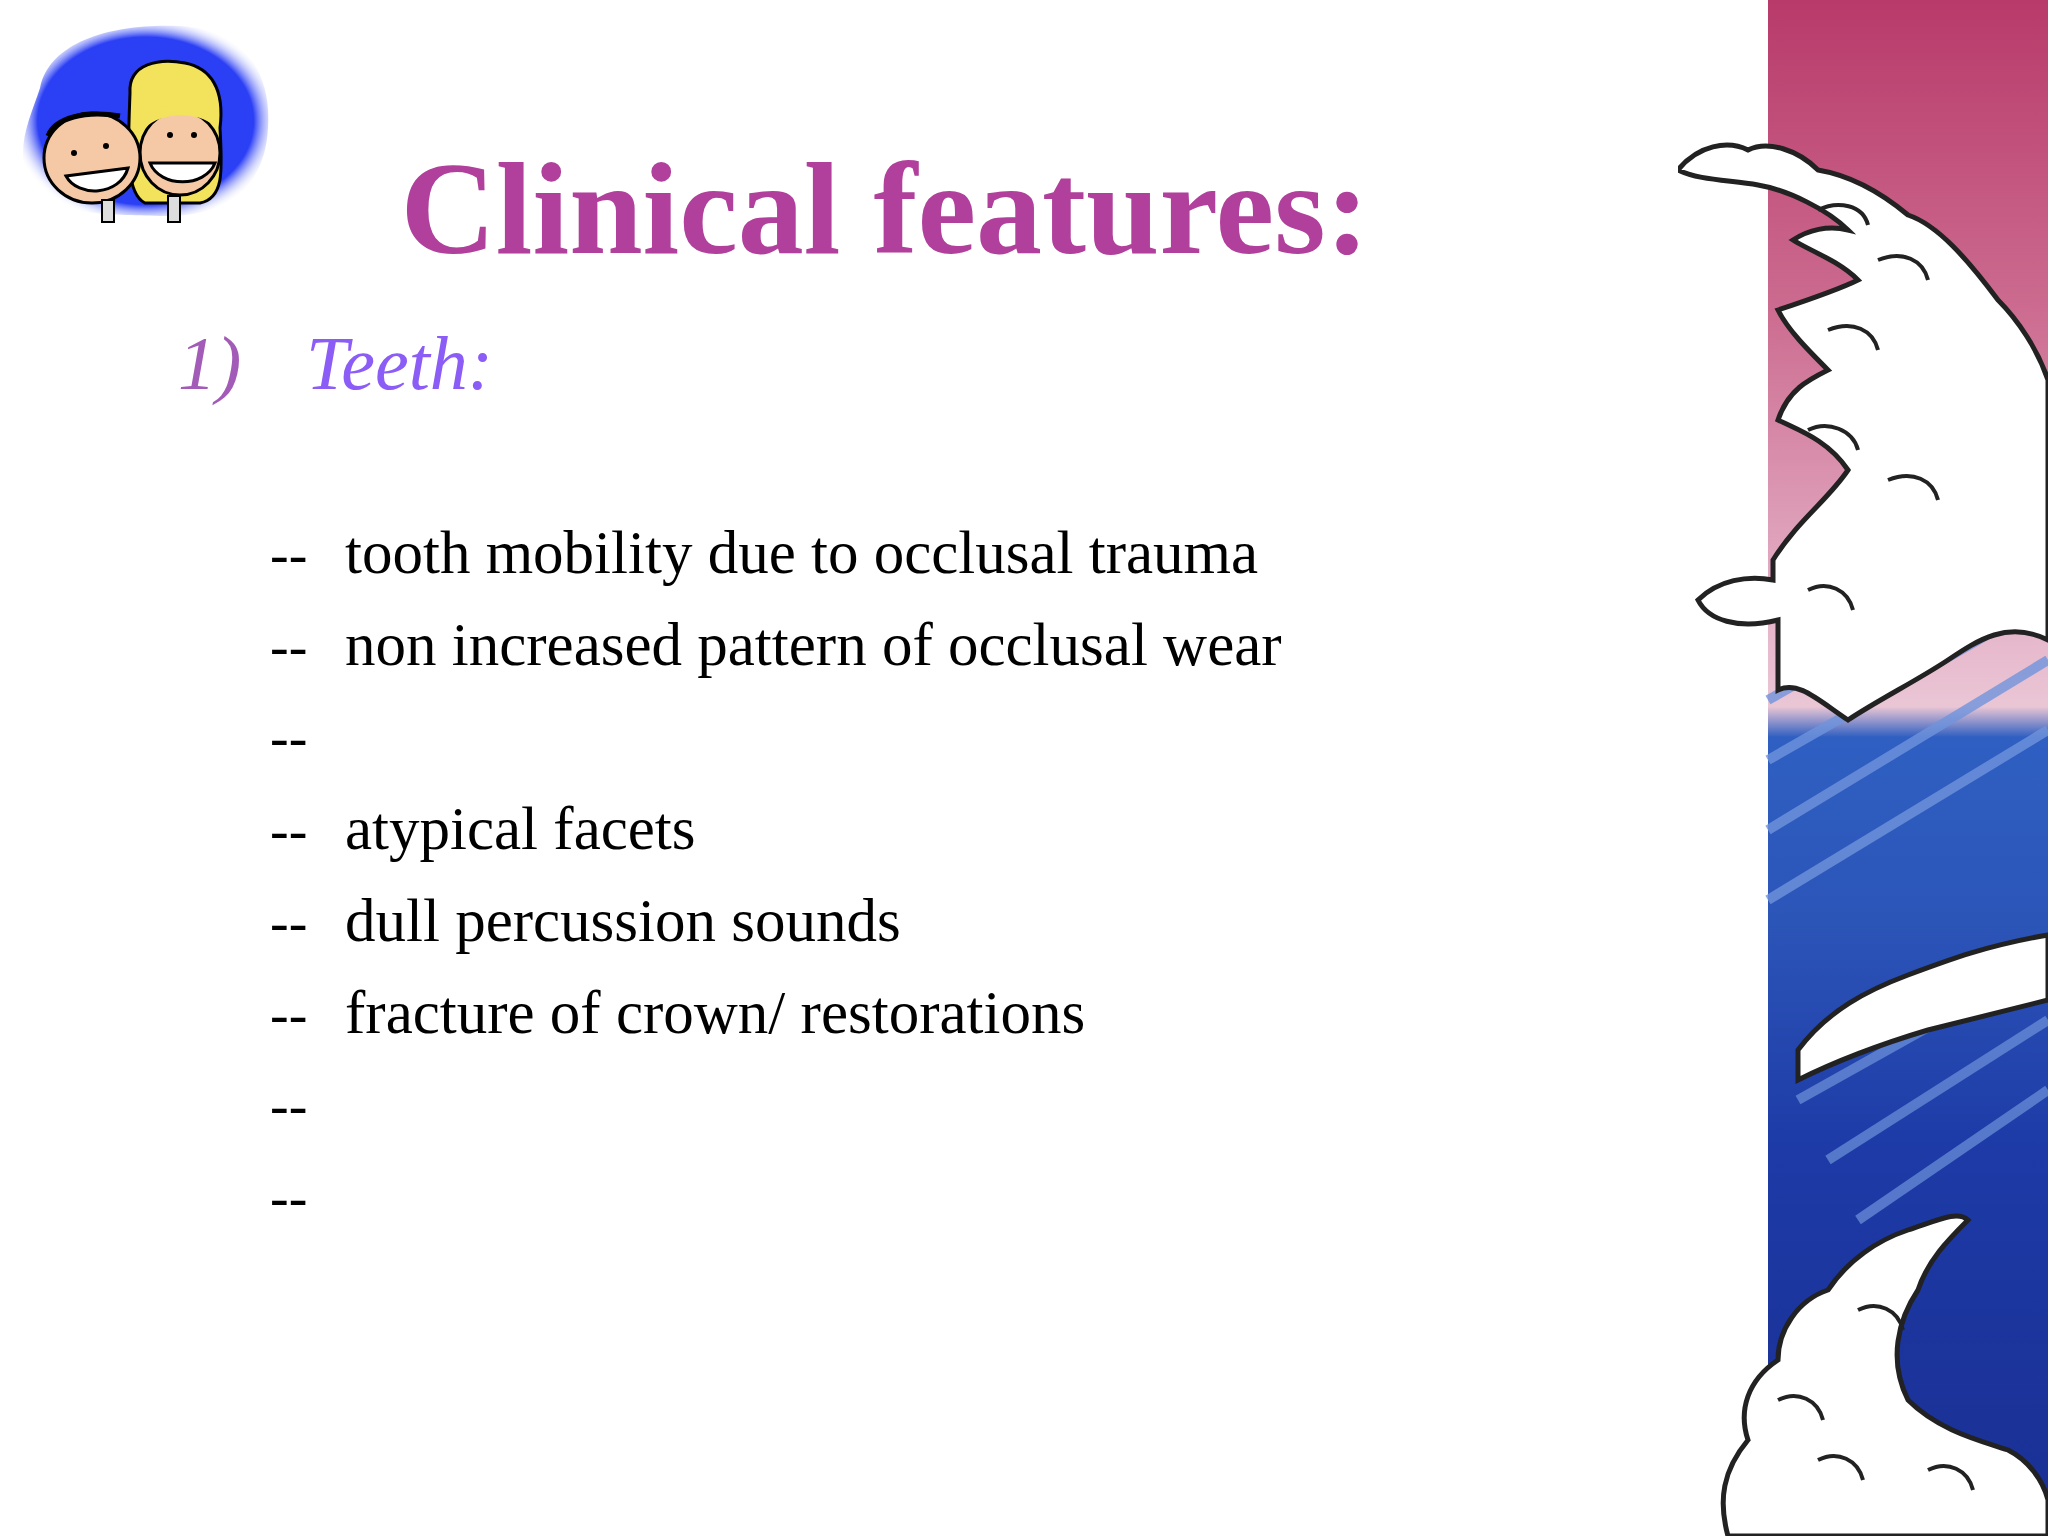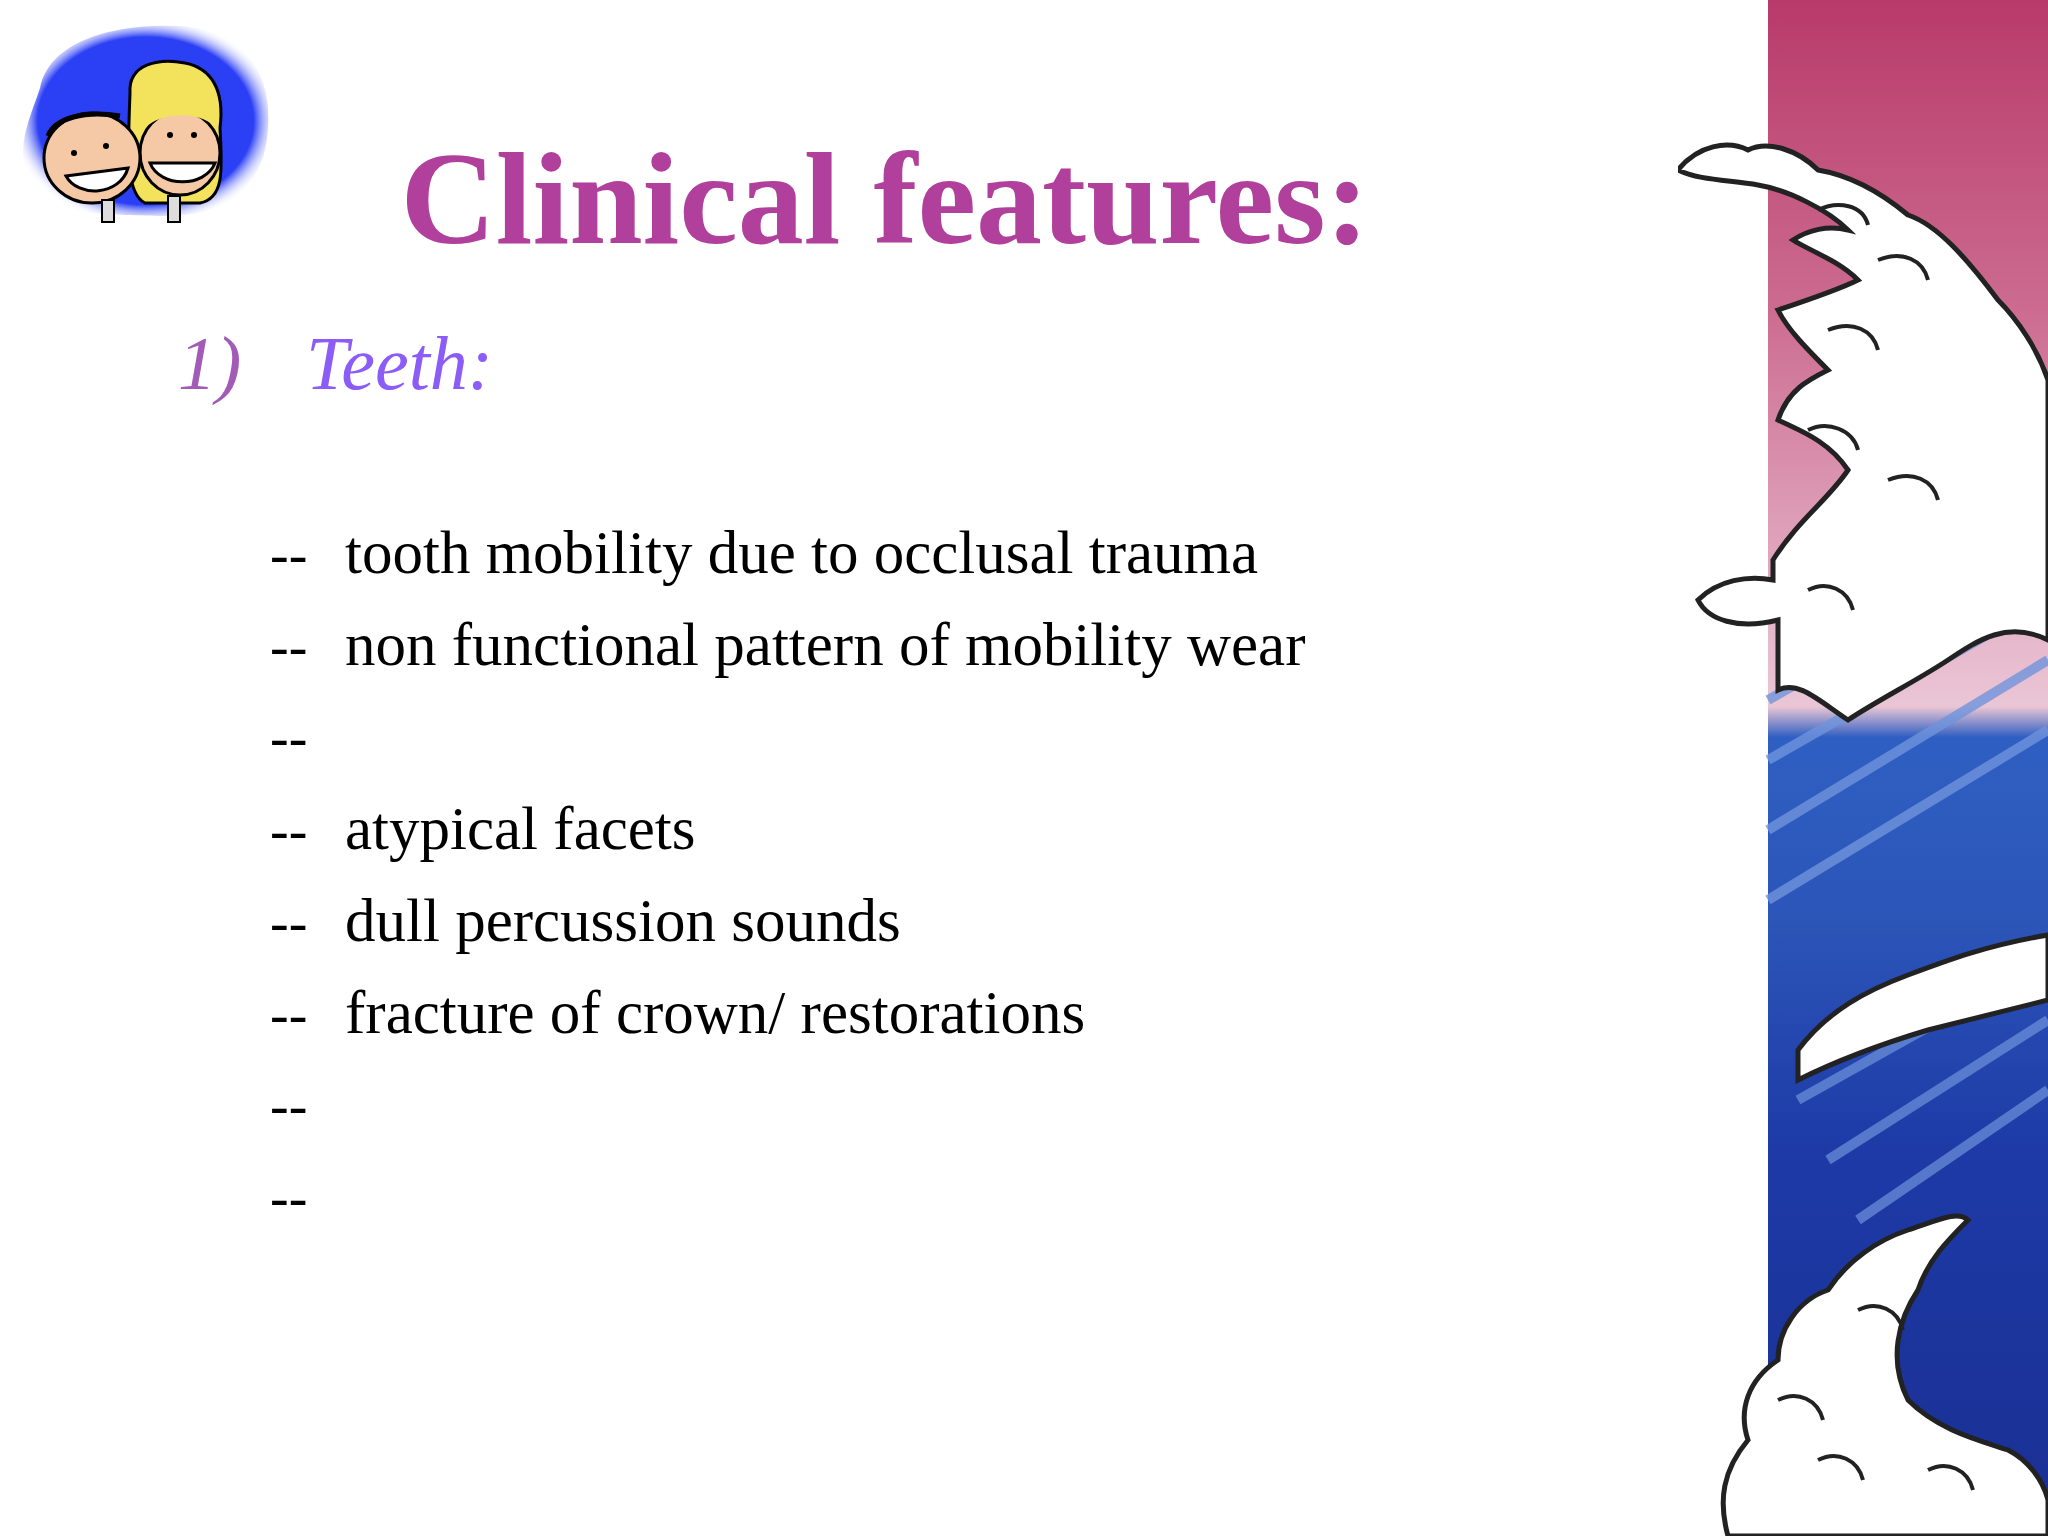--- a/index.html
+++ b/index.html
@@ -3,21 +3,21 @@
   <meta charset="utf-8">
   <style>
     html, body { margin: 0; padding: 0; }
     body {
       width: 2048px; height: 1536px; position: relative; overflow: hidden;
       background: #ffffff;
       font-family: "Liberation Serif", "DejaVu Serif", serif;
     }
     .logo { position: absolute; left: 10px; top: 18px; width: 272px; height: 205px; }
     .title {
-      position: absolute; left: 0; width: 1770px; top: 36px; text-align: center;
+      position: absolute; left: 0; width: 1770px; top: 46px; text-align: center;
       font-size: 132px; line-height: 150px; white-space: nowrap;
       color: #b0409b;
     }
     .section {
       position: absolute; left: 178px; top: 318px; font-size: 76px; line-height: 90px;
       font-style: italic; white-space: nowrap;
     }
     .section .num { color: #a35bb8; display: inline-block; width: 128px; }
     .section .label { color: #8b5cf6; }
     .list { position: absolute; left: 270px; top: 516px; margin: 0; padding: 0; list-style: none; }
@@ -71,21 +71,21 @@
   <span class="num">1)</span><span class="label">Teeth:</span>
 </div>
 
 <ul class="list">
   <li>
       <span class="dash">--</span>
       <span>tooth mobility due to occlusal trauma</span>
     </li>
   <li>
       <span class="dash">--</span>
-      <span>non functional pattern of mobility wear</span>
+      <span>non increased pattern of occlusal wear</span>
     </li>
   <li>
       <span class="dash">--</span>
     </li>
   <li>
       <span class="dash">--</span>
       <span>atypical facets</span>
     </li>
   <li>
       <span class="dash">--</span>

